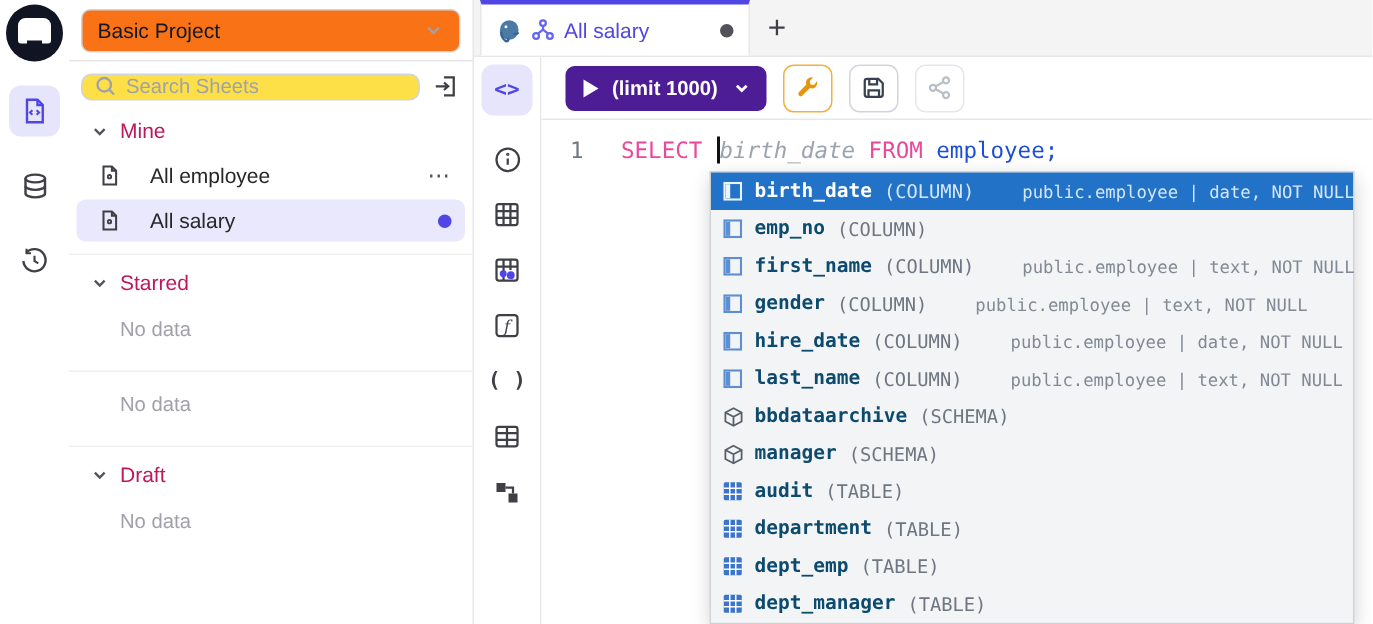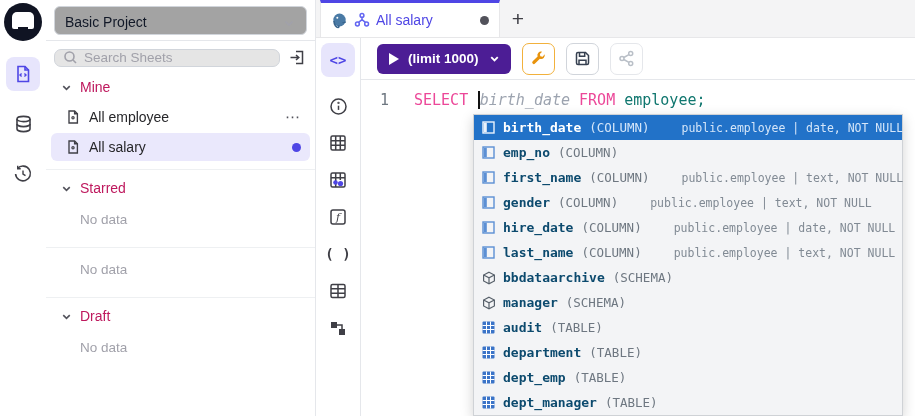--- a/index.html
+++ b/index.html
@@ -13,29 +13,29 @@
   .logo .face { position:absolute; left:8px; top:9px; width:22px; height:17px; background:#fff; border-radius:5px 5px 2px 2px; }
   .logo .eye { position:absolute; top:4px; width:5px; height:7px; background:#101423; border-radius:1px; }
   .logo .eye.l { left:4px; } .logo .eye.r { right:4px; }
   .logo .chin { position:absolute; left:14px; top:24px; width:10px; height:8px; background:#101423; }
   .rail-btn { width:34px; height:34px; margin-top:16px; border-radius:8px; display:flex; align-items:center; justify-content:center; color:#3f3f46; cursor:pointer; }
   .rail-btn.active { background:#e7e5fc; color:#4f46e5; }
 
   
   .sidebar { width:270px; border-right:1px solid #e5e7eb; background:#fff; display:flex; flex-direction:column; flex-shrink:0; }
   .sb-head { height:41px; border-bottom:1px solid #e5e7eb; display:flex; align-items:center; padding:0 8px; }
-  .proj-select { flex:1; height:29px; border:1px solid #d1d5db; border-radius:6px; display:flex; align-items:flex-end; padding:4px 10px; cursor:pointer; background:#a3a3a3; }
+  .proj-select { flex:1; height:29px; border:1px solid #d1d5db; border-radius:6px; display:flex; align-items:center; padding:12px 10px; cursor:pointer; background:#f97316; }
   .proj-select .lbl { flex:1; font-size:14px; color:#111827; }
   .search-row { display:flex; align-items:center; padding:7px 8px 6px 8px; gap:8px; }
-  .search-box { flex:1; height:18px; border:1px solid #d1d5db; border-radius:7px; display:flex; align-items:center; padding:8px 8px; gap:6px; background:#e5e5e5; }
+  .search-box { flex:1; height:18px; border:1px solid #d1d5db; border-radius:7px; display:flex; align-items:center; padding:8px 8px; gap:6px; background:#fde047; }
   .search-box input { border:none; outline:none; flex:1; font-size:13.5px; color:#111827; font-family:"Liberation Sans",sans-serif; background:transparent; }
   .search-box input::placeholder { color:#a1a1aa; }
   .tree { flex:1; overflow:hidden; }
   .tree-head { display:flex; align-items:center; gap:7px; padding:6px 0 6px 14px; font-size:14px; color:#be185d; cursor:pointer; }
-  .sheet-row { display:flex; align-items:center; gap:8px; height:28px; margin:2px 5px; padding:0 9px; border-radius:6px; font-size:14px; color:#27272a; cursor:pointer; }
+  .sheet-row { display:flex; align-items:center; gap:19px; height:28px; margin:2px 5px; padding:0 9px; border-radius:6px; font-size:14px; color:#27272a; cursor:pointer; }
   .sheet-row.selected { background:#eae8fc; }
   .sheet-row .grow { flex:1; }
   .dots { color:#52525b; font-size:15px; letter-spacing:1px; cursor:pointer; }
   .dot-ind { width:9px; height:9px; border-radius:50%; background:#4f46e5; }
   .sect { border-top:1px solid #eef0f2; margin-top:8px; padding-top:4px; }
   .nodata { padding:10px 0 12px 34px; font-size:13.5px; color:#a1a1aa; }
 
   
   .main { flex:1; display:flex; flex-direction:column; min-width:0; }
   .tabbar { height:38px; background:#f4f4f5; border-bottom:1px solid #e7e7e9; display:flex; align-items:stretch; }
@@ -59,21 +59,21 @@
   .tb-btn.wrench { border-color:#f2b13c; }
   .tb-btn.share { border-color:#e5e7eb; }
 
   .editor { flex:1; background:#fff; padding-top:9px; font-family:"DejaVu Sans Mono",monospace; font-size:15px; }
   .code-line { display:flex; align-items:center; height:22px; }
   .gutter { width:40px; text-align:right; padding-right:12px; color:#6e7781; flex-shrink:0; }
   .code { display:flex; align-items:center; margin-left:13px; white-space:pre; }
   .kw { color:#ec4899; }
   .caret { width:1.5px; height:18px; background:#111; margin-left:1px; }
   .ghost { color:#9ca3af; font-style:italic; }
-  .plain { color:#0f766e; }
+  .plain { color:#1d4ed8; }
 
   
   .popup { position:absolute; left:473px; top:114px; width:430px; background:#f3f4f6; border:1px solid #cfd2d6; box-shadow:0 4px 12px rgba(0,0,0,.18); }
   .ac-row { height:25px; display:flex; align-items:center; padding:0 7px; font-family:"DejaVu Sans Mono",monospace; background:#f3f4f6; cursor:pointer; }
   .ac-row .ic { display:flex; align-items:center; justify-content:center; width:15px; margin-right:7px; flex-shrink:0; }
   .ac-name { font-size:13px; font-weight:bold; color:#0c4a6e; }
   .ac-kind { font-size:12.5px; color:#6e7781; margin-left:8px; }
   .ac-detail { font-size:11.5px; color:#818a94; margin-left:32px; white-space:nowrap; }
   .ac-row.selected { background:#2272c8; }
   .ac-row.selected .ac-name { color:#fff; }

